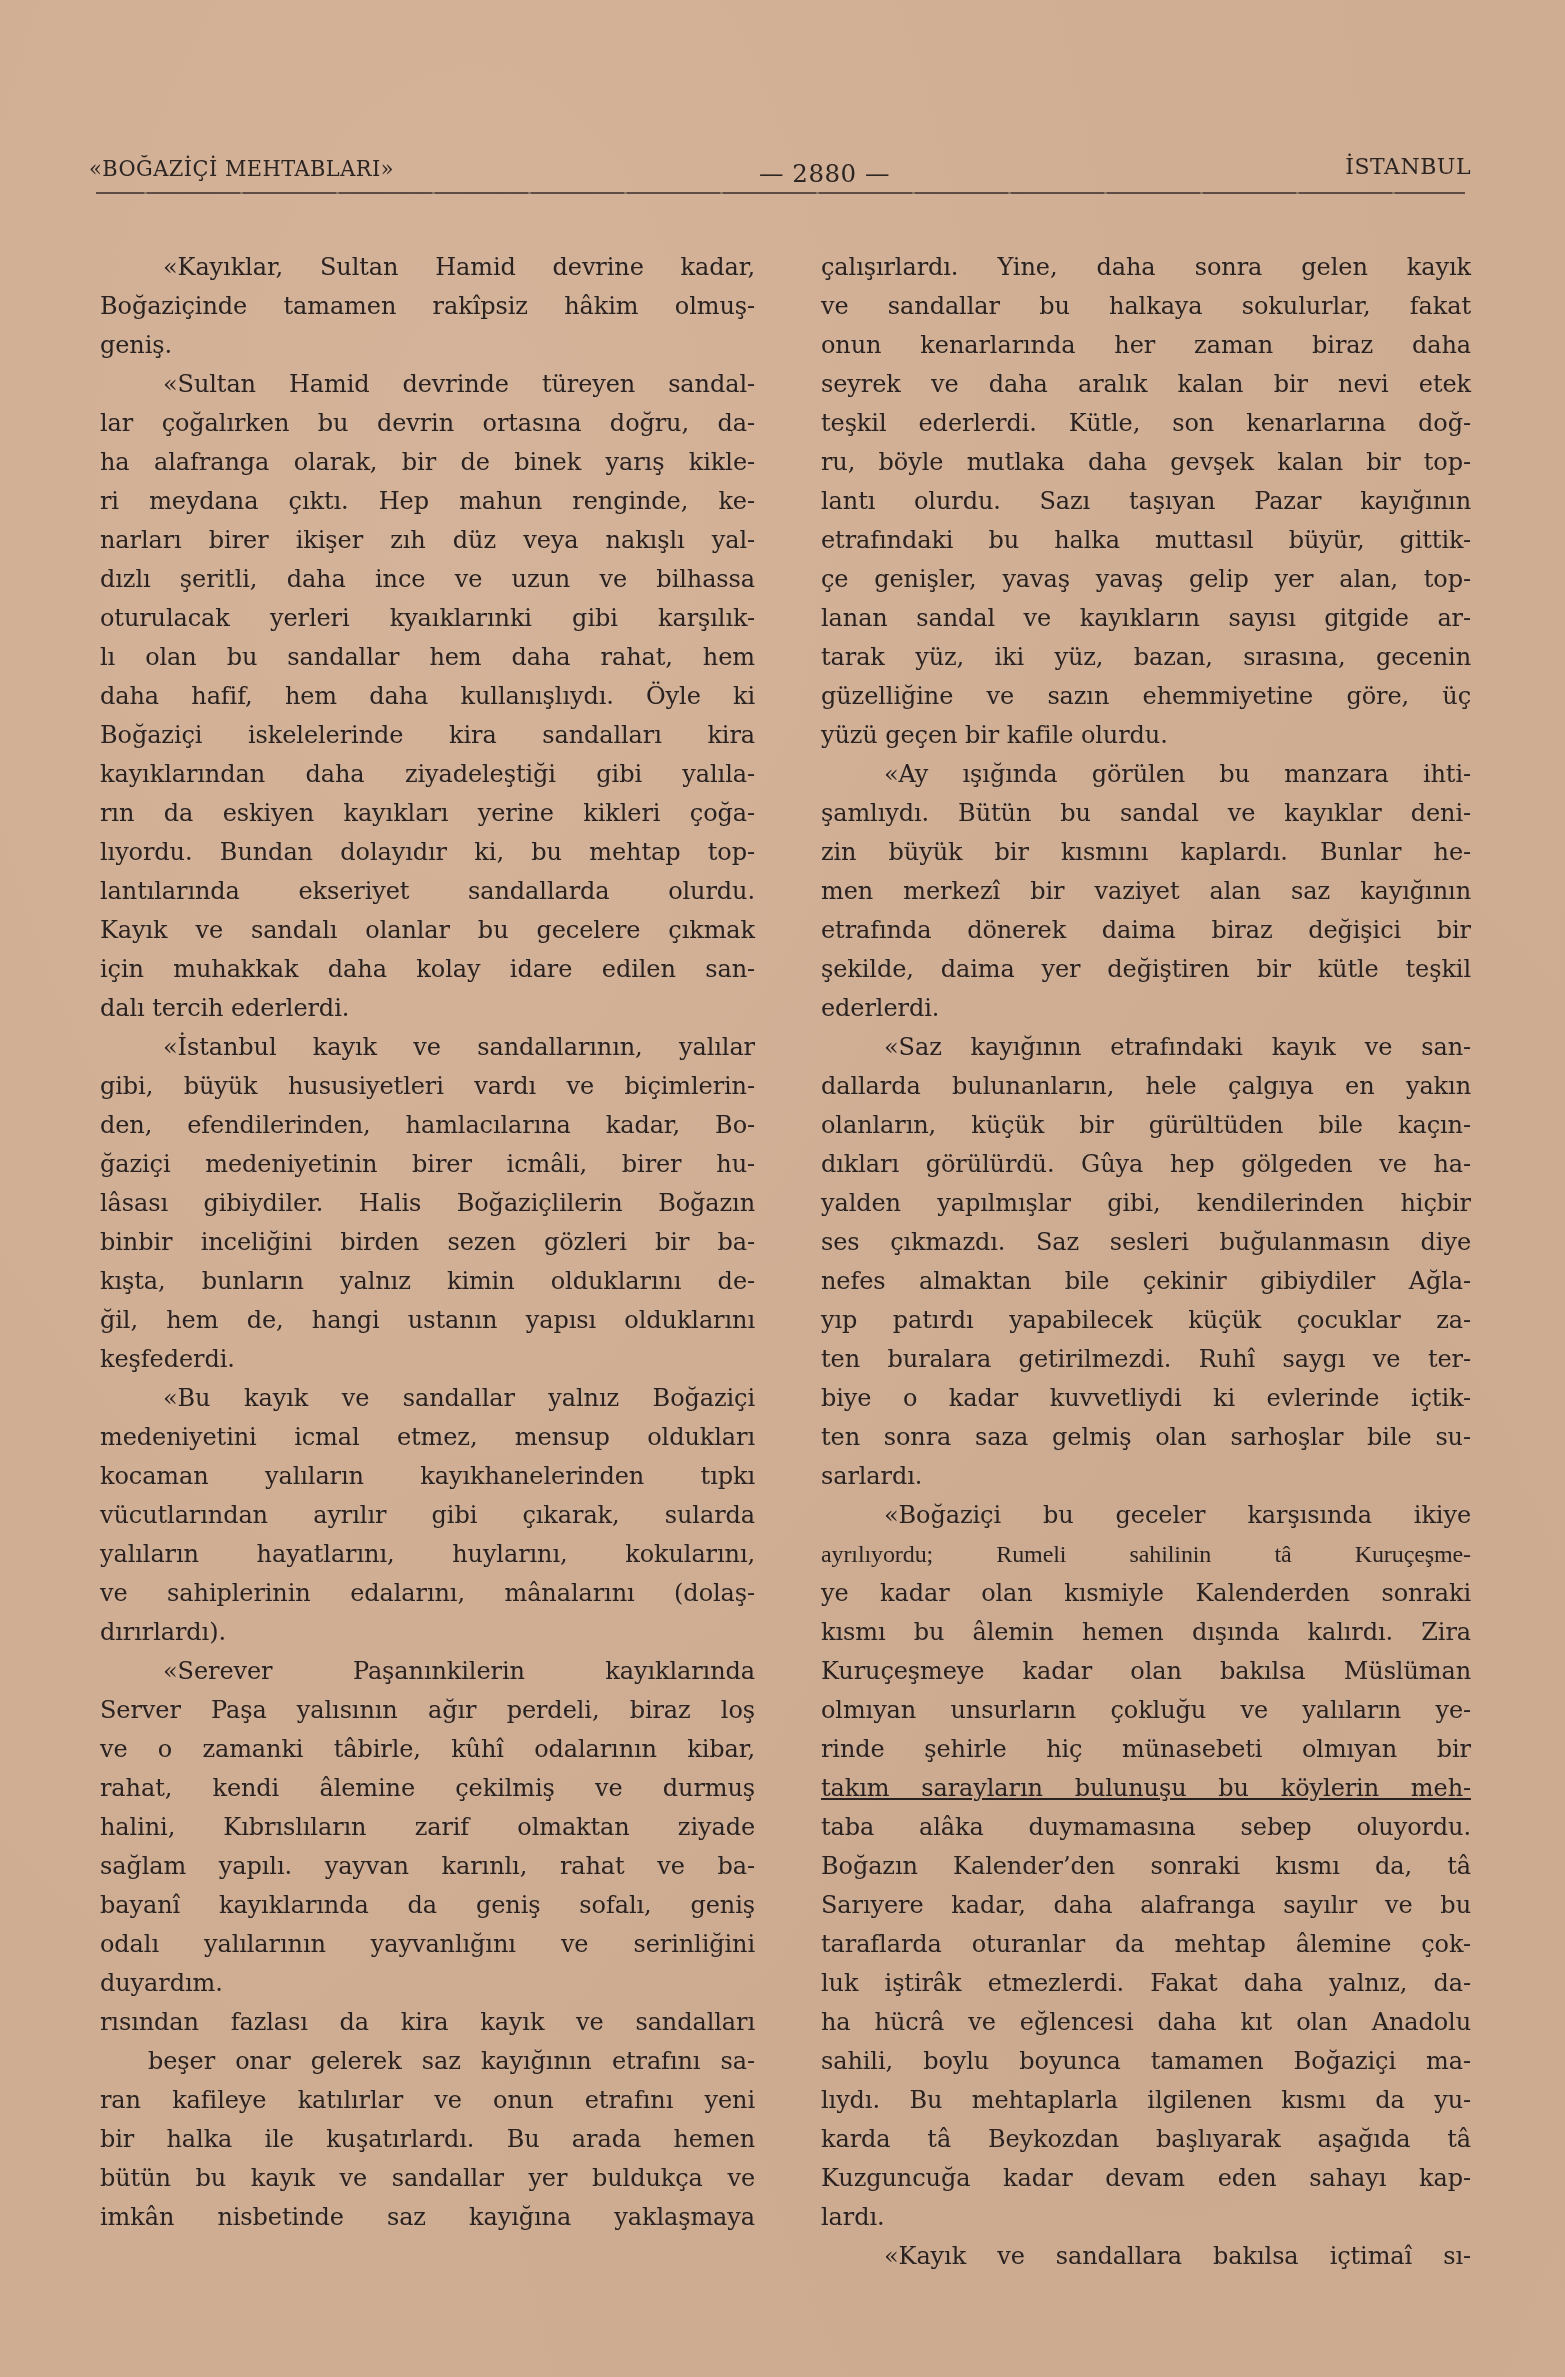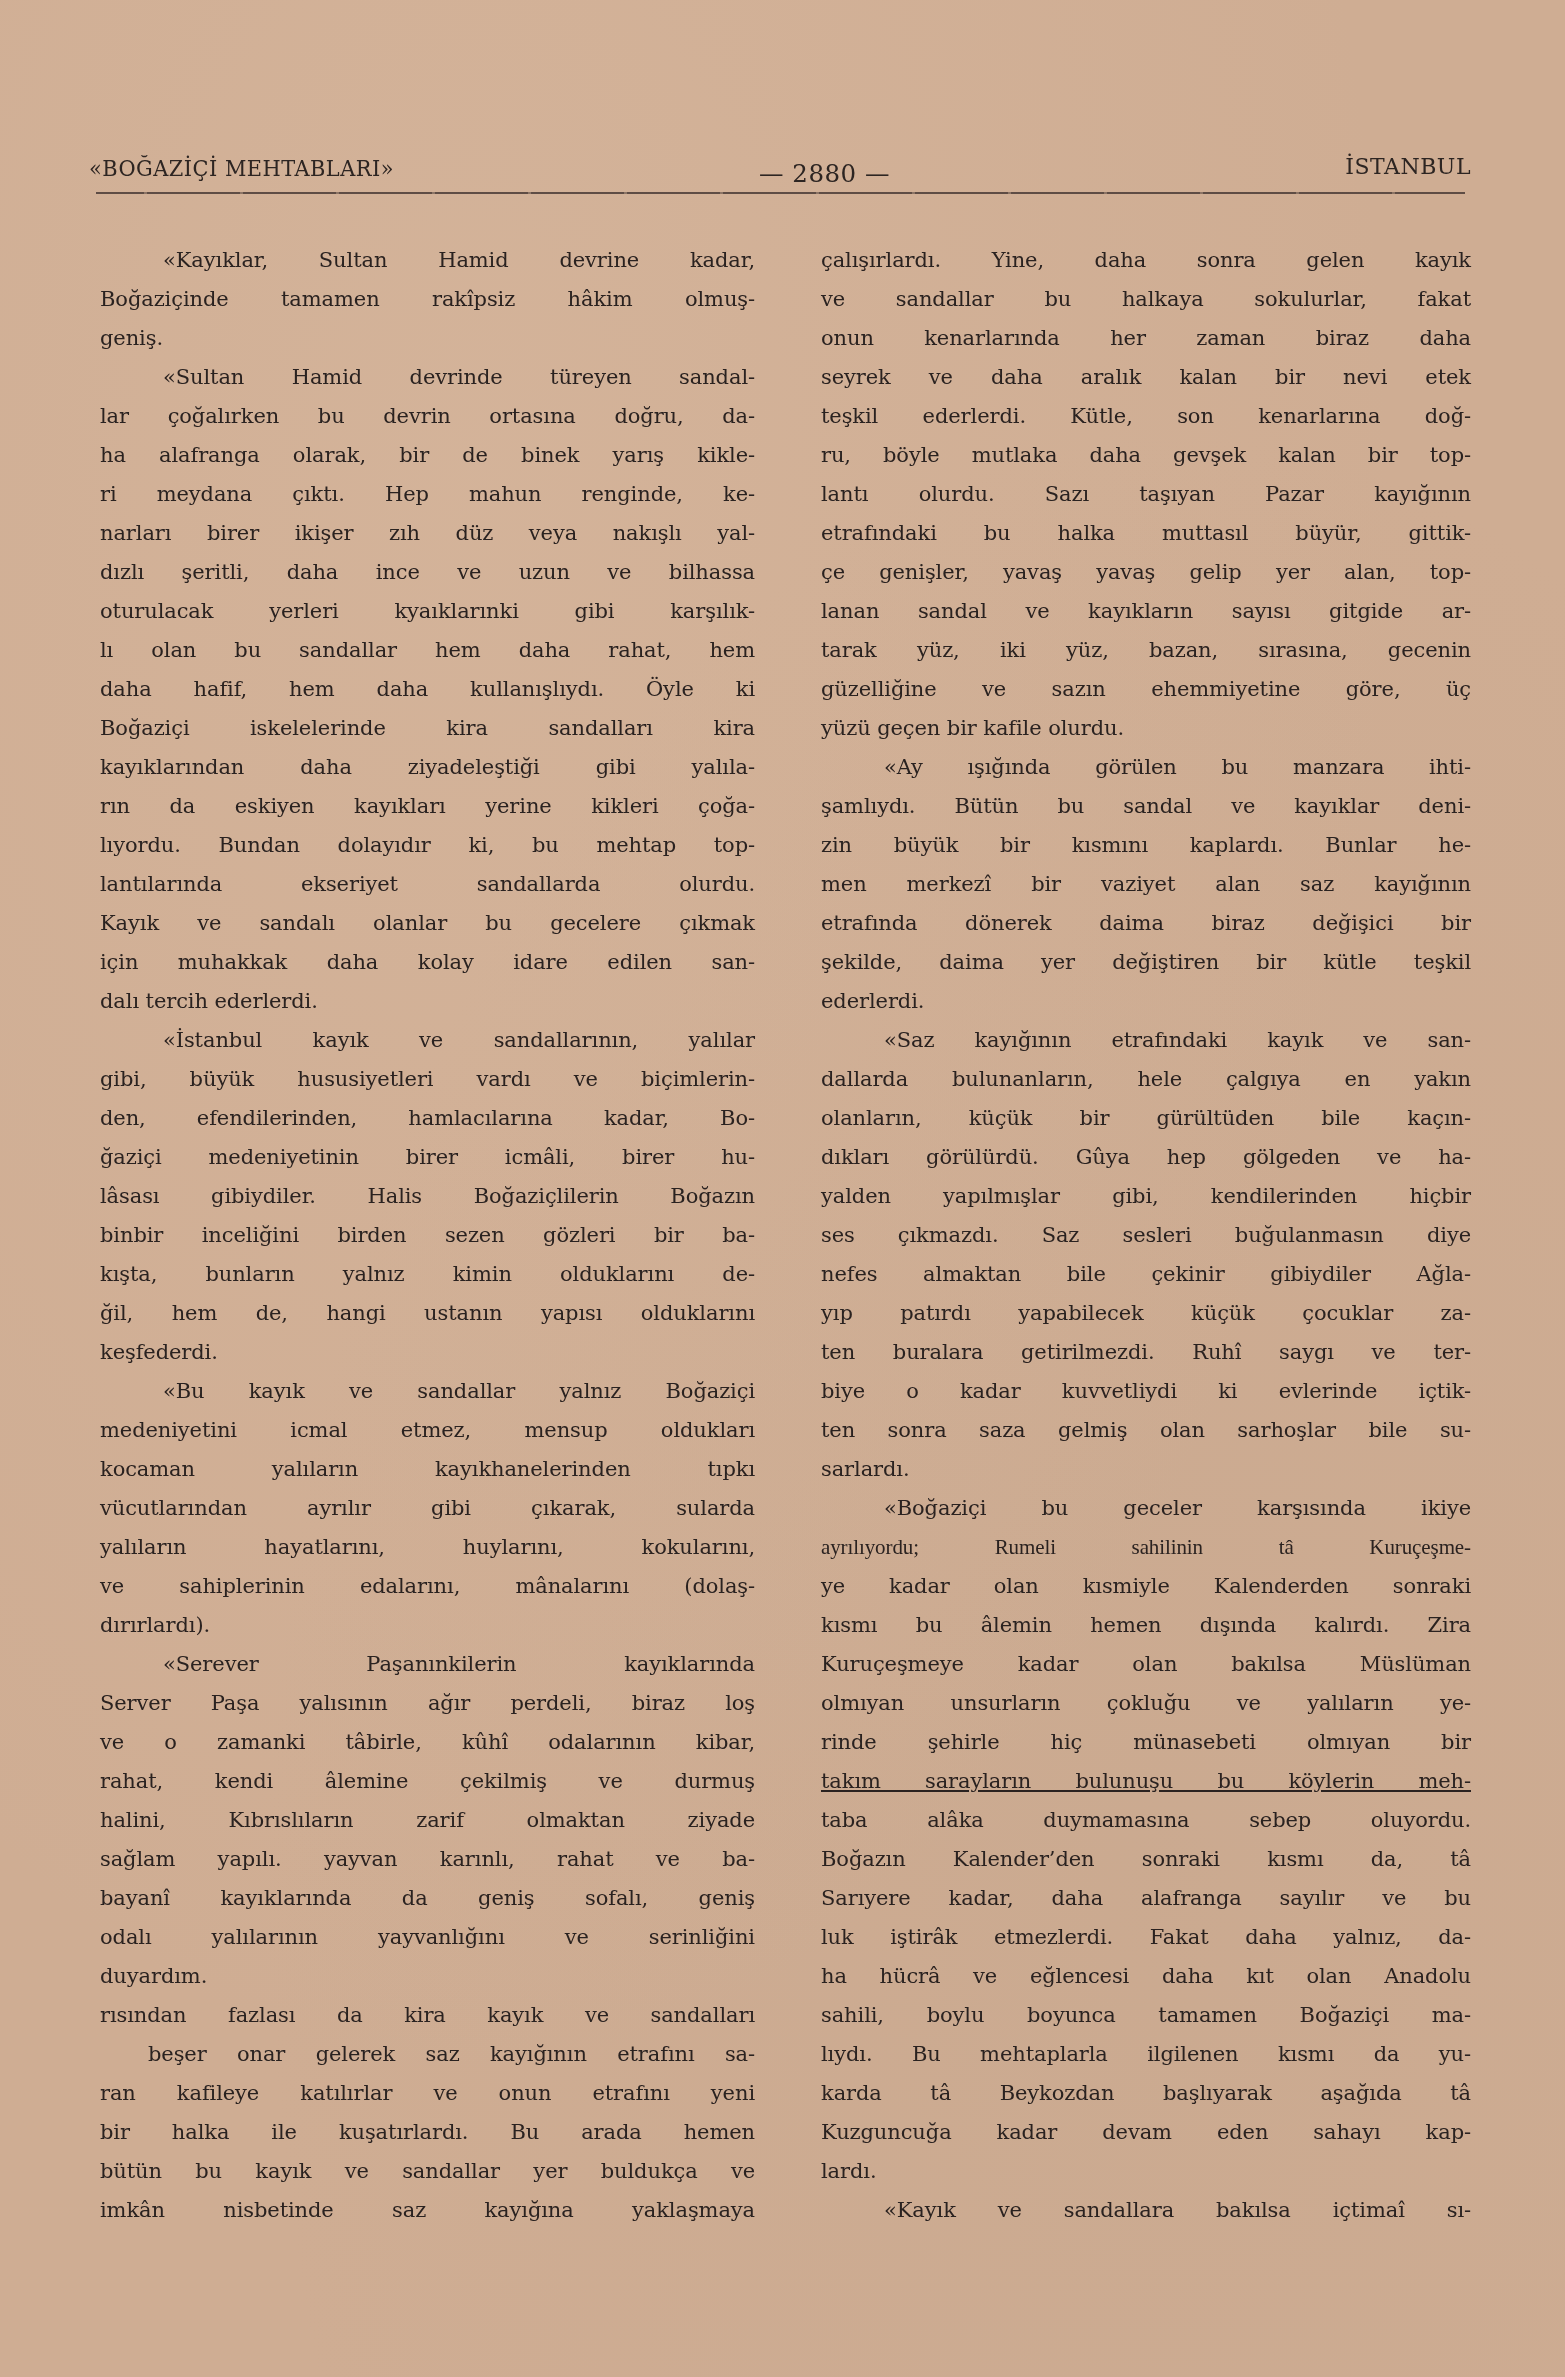--- a/index.html
+++ b/index.html
@@ -20,22 +20,22 @@
   }
   .header .left { position: absolute; left: 0; top: 6.4px; font-size: 22px; transform: scaleX(0.95); transform-origin: left; }
   .header .center { position: absolute; left: 670px; top: 8.5px; font-size: 24.5px; }
   .header .right { position: absolute; right: 0; top: 4.3px; font-size: 22px; }
   .rule {
     position: absolute; left: 96px; top: 192px; width: 1369px; height: 1.6px;
     background: repeating-linear-gradient(90deg, #4a3b36 0 48px, rgba(74,59,54,0.6) 48px 51px, #4a3b36 51px 96px);
     opacity: 0.85;
   }
   .column {
-    position: absolute; top: 241px; width: 655px;
-    font-size: 21px; line-height: 39px;
+    position: absolute; top: 248px; width: 655px;
+    font-size: 24px; line-height: 39px;
   }
   .column.left { left: 100px; }
   .column.right { left: 821px; width: 650px; }
   .line {
     display: block; height: 39px; white-space: nowrap;
     text-align: justify; text-align-last: justify;
     letter-spacing: -0.1px;
   }
   .line.last { text-align-last: left; }
   .line.indent { padding-left: 63px; }
@@ -140,20 +140,21 @@
     <span class="line"><span style="white-space: nowrap; font-family: Liberation Serif, serif;">ayrılıyordu; Rumeli sahilinin tâ Kuruçeşme-</span></span>
     <span class="line"><span style="white-space: nowrap;">ye kadar olan kısmiyle Kalenderden sonraki</span></span>
     <span class="line"><span style="white-space: nowrap;">kısmı bu âlemin hemen dışında kalırdı. Zira</span></span>
     <span class="line"><span style="white-space: nowrap;">Kuruçeşmeye kadar olan bakılsa Müslüman</span></span>
     <span class="line"><span style="white-space: nowrap;">olmıyan unsurların çokluğu ve yalıların ye-</span></span>
     <span class="line"><span style="white-space: nowrap;">rinde şehirle hiç münasebeti olmıyan bir</span></span>
     <span class="line"><span style="white-space: nowrap; text-decoration: underline;">takım sarayların bulunuşu bu köylerin meh-</span></span>
     <span class="line"><span style="white-space: nowrap;">taba alâka duymamasına sebep oluyordu.</span></span>
     <span class="line"><span style="white-space: nowrap;">Boğazın Kalender’den sonraki kısmı da, tâ</span></span>
     <span class="line"><span style="white-space: nowrap;">Sarıyere kadar, daha alafranga sayılır ve bu</span></span>
+    <span class="line"><span style="white-space: nowrap;">taraflarda oturanlar da mehtap âlemine çok-</span></span>
     <span class="line"><span style="white-space: nowrap;">luk iştirâk etmezlerdi. Fakat daha yalnız, da-</span></span>
     <span class="line"><span style="white-space: nowrap;">ha hücrâ ve eğlencesi daha kıt olan Anadolu</span></span>
     <span class="line"><span style="white-space: nowrap;">sahili, boylu boyunca tamamen Boğaziçi ma-</span></span>
     <span class="line"><span style="white-space: nowrap;">lıydı. Bu mehtaplarla ilgilenen kısmı da yu-</span></span>
     <span class="line"><span style="white-space: nowrap;">karda tâ Beykozdan başlıyarak aşağıda tâ</span></span>
     <span class="line"><span style="white-space: nowrap;">Kuzguncuğa kadar devam eden sahayı kap-</span></span>
     <span class="line last">lardı.</span>
     <span class="line indent"><span style="white-space: nowrap;">«Kayık ve sandallara bakılsa içtimaî sı-</span></span>
   </div>
 

